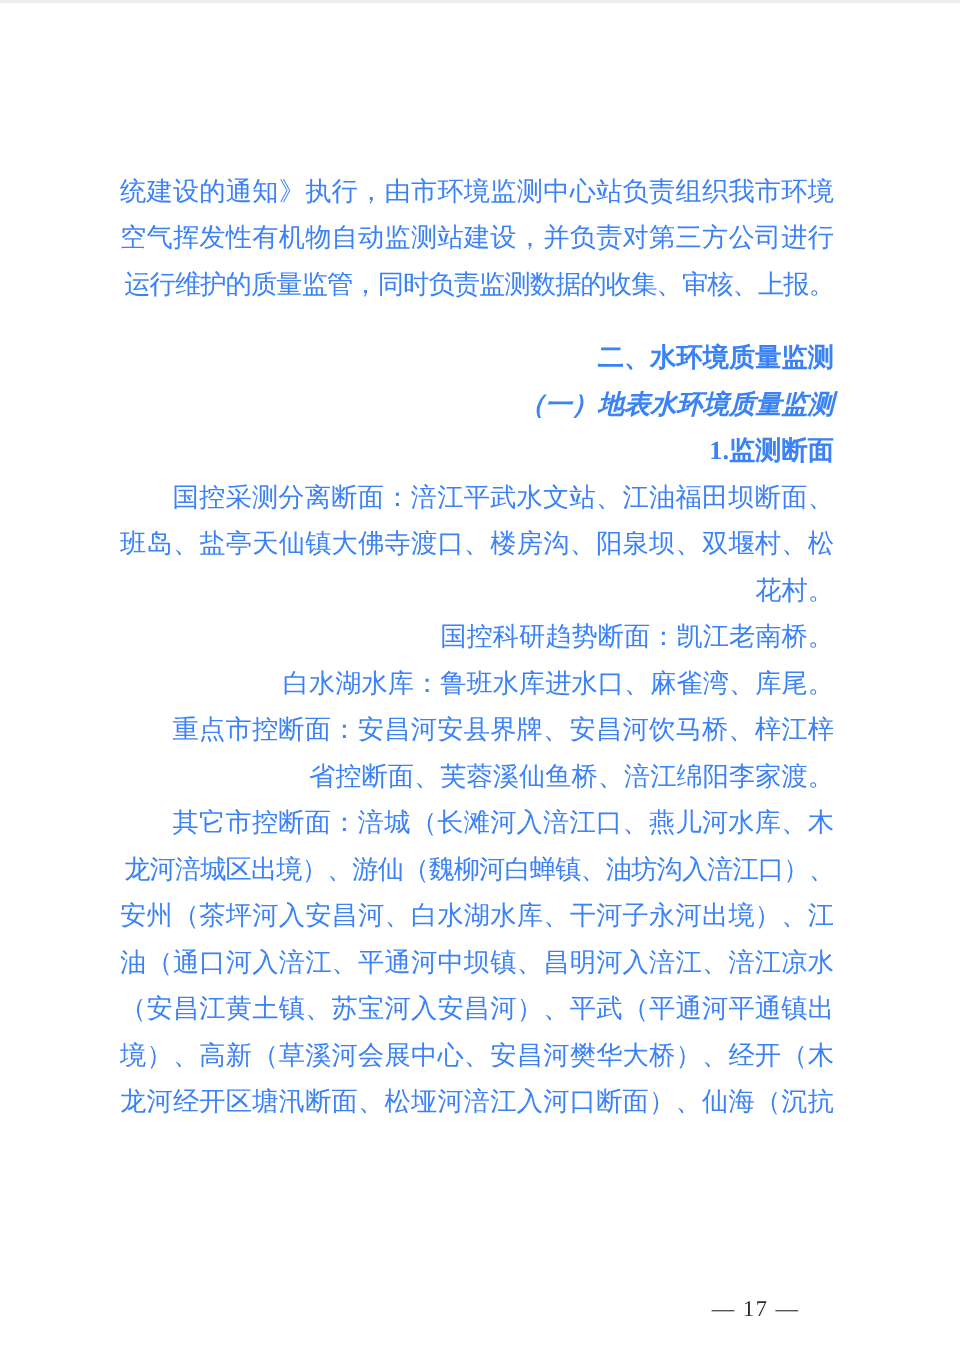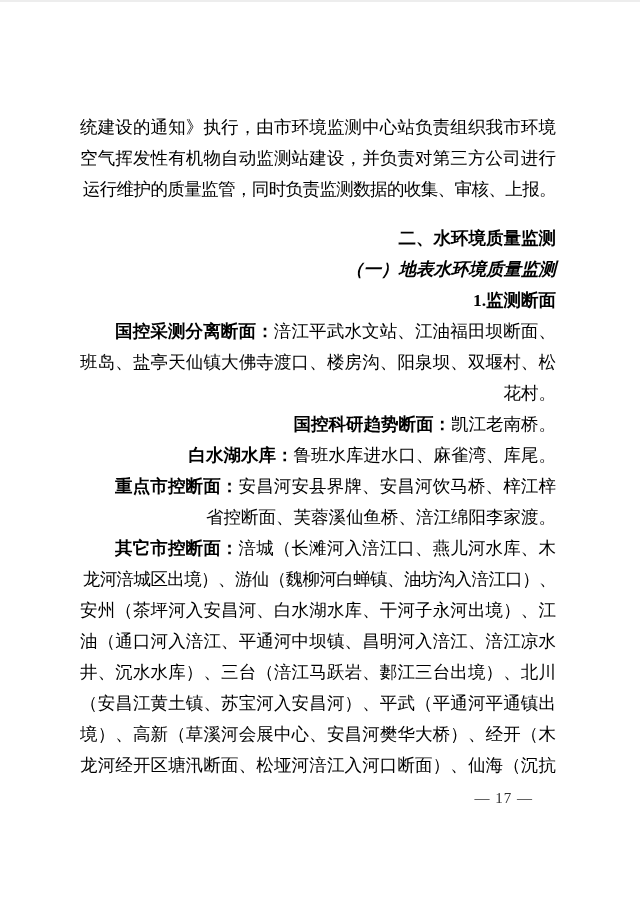--- a/index.html
+++ b/index.html
@@ -17,54 +17,54 @@
     border-top: 2px solid #ededed;
     box-sizing: border-box;
   }
   .doc {
     position: absolute;
     left: 80px;
     top: 110px;
     width: 476px;
     font-size: 17.5px;
     line-height: 31px;
-    color: #000000;
+    color: #3b82f6;
   }
   .line {
     min-height: 31px;
     text-align: right;
   }
   .line.fill {
     text-align: justify;
     text-align-last: justify;
   }
   .line.indent {
     padding-left: 35px;
   }
   .line.compress {
     letter-spacing: -0.6px;
   }
   .lbl {
-    font-weight: 700;
+    font-weight: 400;
   }
   .heading-sans {
     font-family: "Liberation Sans", sans-serif;
     font-weight: 700;
     margin-top: 18px;
   }
   .heading-kai {
     font-weight: 700;
     font-style: italic;
   }
   .heading-num {
     font-weight: 700;
   }
   .page-number {
     position: absolute;
-    top: 786px;
+    top: 861px;
     left: 0;
     width: 533px;
     text-align: right;
     font-size: 15px;
     line-height: 20px;
     color: #2b2b2b;
     letter-spacing: 1px;
     font-family: "Liberation Serif", serif;
   }
 </style>
@@ -83,19 +83,18 @@
       <div class="line fill"><span>班岛、盐亭天仙镇大佛寺渡口、楼房沟、阳泉坝、双堰村、松</span></div>
       <div class="line"><span>花村。</span></div>
       <div class="line indent"><span class="lbl">国控科研趋势断面：</span><span>凯江老南桥。</span></div>
       <div class="line indent"><span class="lbl">白水湖水库：</span><span>鲁班水库进水口、麻雀湾、库尾。</span></div>
       <div class="line indent fill"><span class="lbl">重点市控断面：</span><span>安昌河安县界牌、安昌河饮马桥、梓江梓</span></div>
       <div class="line"><span>省控断面、芙蓉溪仙鱼桥、涪江绵阳李家渡。</span></div>
       <div class="line indent fill"><span class="lbl">其它市控断面：</span><span>涪城（长滩河入涪江口、燕儿河水库、木</span></div>
       <div class="line compress"><span>龙河涪城区出境）、游仙（魏柳河白蝉镇、油坊沟入涪江口）、</span></div>
       <div class="line fill"><span>安州（茶坪河入安昌河、白水湖水库、干河子永河出境）、江</span></div>
       <div class="line fill"><span>油（通口河入涪江、平通河中坝镇、昌明河入涪江、涪江凉水</span></div>
-      <div class="line fill"><span>井、沉水水库）、三台（涪江马跃岩、郪江三台出境）、北川</span></div>
       <div class="line fill"><span>（安昌江黄土镇、苏宝河入安昌河）、平武（平通河平通镇出</span></div>
       <div class="line fill"><span>境）、高新（草溪河会展中心、安昌河樊华大桥）、经开（木</span></div>
       <div class="line fill"><span>龙河经开区塘汛断面、松垭河涪江入河口断面）、仙海（沉抗</span></div>
     </div>
   <div class="page-number">— 17 —</div>
 </div>
 
 </body></html>

